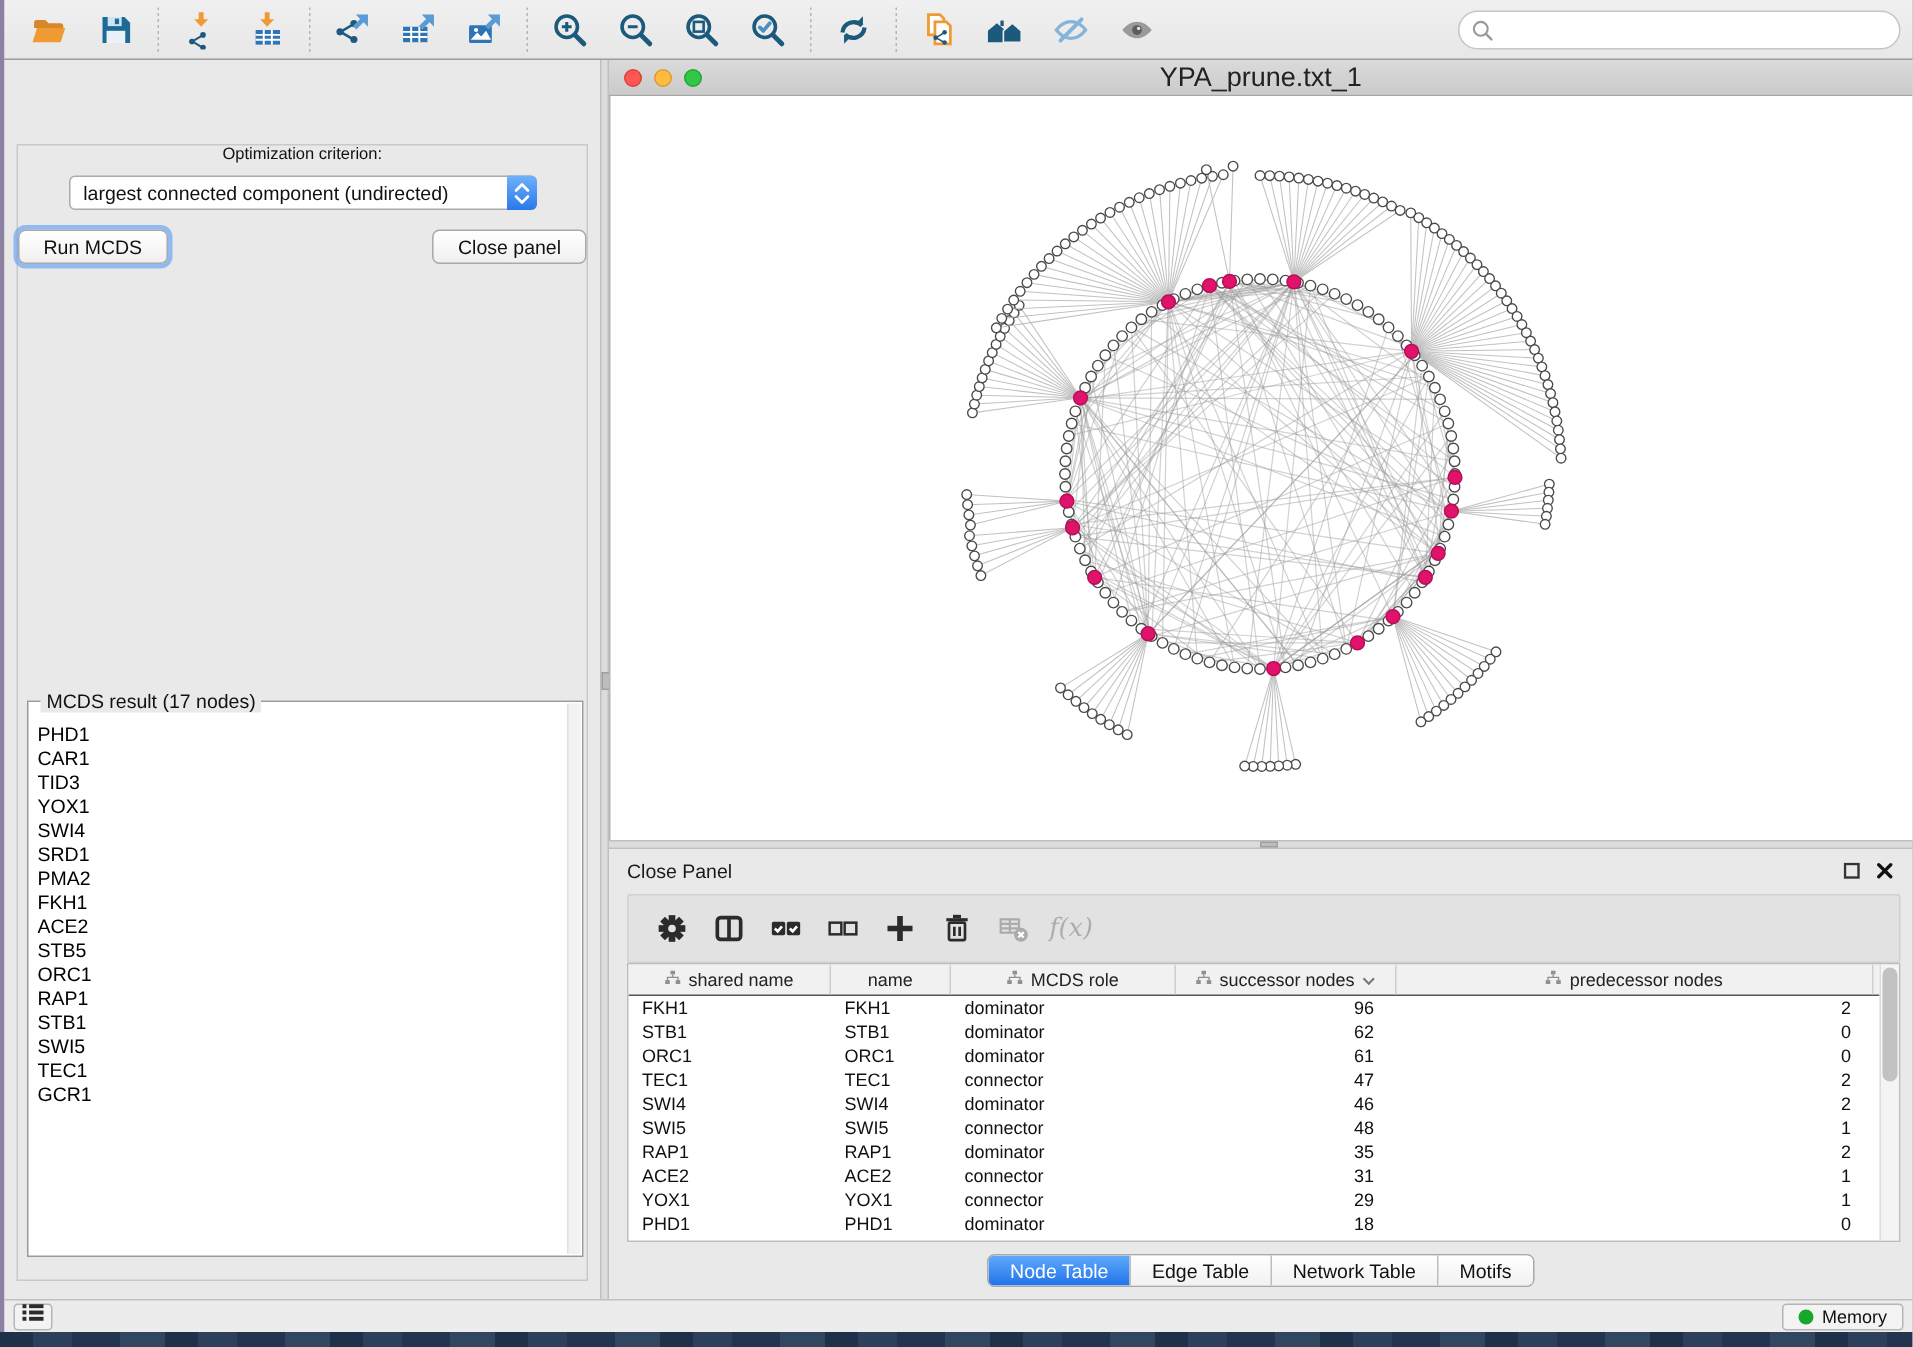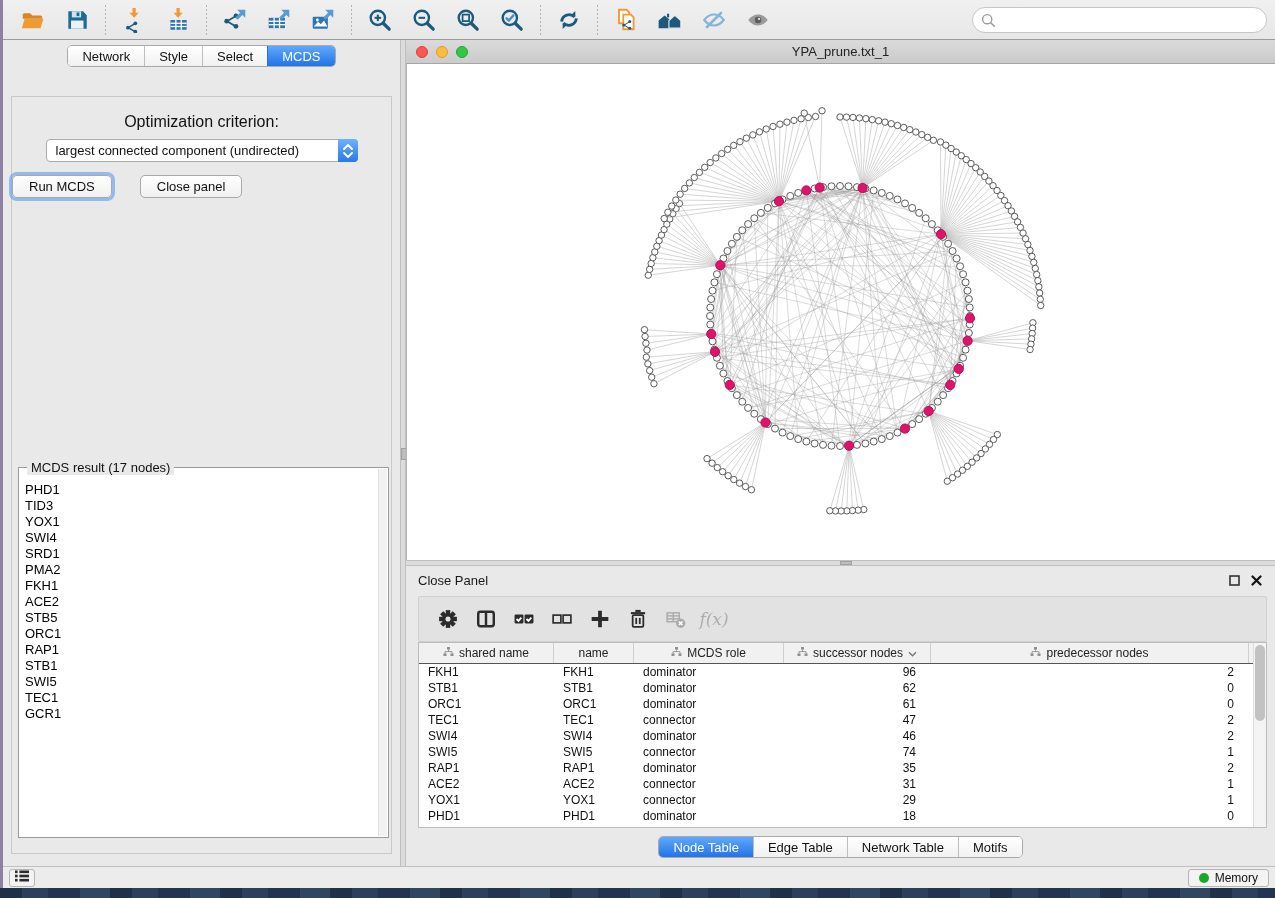--- a/index.html
+++ b/index.html
@@ -40,28 +40,28 @@
   .seg { display:flex; border:1px solid #a9a9a9; border-radius:5px; overflow:hidden;
     background:#fff; height:22px; }
   .seg-tab { padding:0 14px; font-size:13px; color:#111; display:flex; align-items:center;
     background:linear-gradient(#ffffff,#f1f1f1); border-left:1px solid #bdbdbd; cursor:pointer; white-space:nowrap; }
   .seg-tab:first-child { border-left:none; }
   .seg-tab.active { background:linear-gradient(#5fa9fc,#2273e8); color:#fff;
     border-left-color:#2a6fd4; }
 
   .cp-content { position:absolute; left:8px; right:8px; top:56px; bottom:12px;
     border:1px solid #c9c9c9; background:#e9e9e9; }
-  .opt-label { text-align:center; margin-top:16px; font-size:16px; color:#111; }
+  .opt-label { text-align:center; margin-top:0; font-size:11px; color:#111; }
   .combo { position:relative; margin:8px auto 0; width:312px; height:23px;
     background:#fff; border:1px solid #ababab; border-radius:4px;
     display:flex; align-items:center; padding:0 30px 0 9px; font-size:13px; color:#111; cursor:pointer; }
   .combo-stepper { position:absolute; right:-1px; top:-1px; width:20px; height:23px;
     background:linear-gradient(#6fb1fb,#2a78ea); border-radius:0 4px 4px 0;
     display:flex; flex-direction:column; align-items:center; justify-content:center; gap:2px; }
-  .btn-row { display:flex; justify-content:flex-start; gap:28px; margin-top:13px; }
+  .btn-row { display:flex; justify-content:space-between; gap:28px; margin-top:13px; }
   .push-btn { height:23px; padding:0 16px; font-size:13px; color:#111;
     background:linear-gradient(#ffffff,#f0f0f0); border:1px solid #a9a9a9;
     border-radius:5px; cursor:pointer; font-family:"Liberation Sans",sans-serif; }
   .push-btn.focused { box-shadow:0 0 0 3px rgba(100,160,245,.65); }
 
   .result-box { position:absolute; left:6px; width:371px; top:370px; height:371px;
     border:1px solid #9a9a9a; background:#fff; }
   .result-legend { position:absolute; top:-8px; left:8px; background:#e9e9e9;
     padding:0 4px; font-size:13px; color:#111; }
   .result-list { position:absolute; inset:8px 10px 2px 6px; overflow:hidden;
@@ -79,21 +79,21 @@
 
   
   .network-panel { position:absolute; left:403px; right:0; top:40px; height:520px; background:#fff; }
   .net-titlebar { height:24px; background:linear-gradient(#dadada,#cbcbcb);
     border-bottom:1px solid #a5a5a5; display:flex; align-items:center; padding:0 10px; position:relative; }
   .lights { display:flex; gap:8px; }
   .light { width:12px; height:12px; border-radius:50%; cursor:pointer; }
   .light.red { background:#fc5753; border:1px solid #df3e3a; }
   .light.yellow { background:#fdbc40; border:1px solid #de9b2d; }
   .light.green { background:#33c748; border:1px solid #1fa532; }
-  .net-title { position:absolute; left:0; right:0; text-align:center; font-size:13px; color:#222; }
+  .net-title { position:absolute; left:0; right:0; text-align:center; font-size:18px; color:#222; }
   .net-canvas { position:absolute; left:0; right:0; top:24px; bottom:0; background:#fff;
     border-left:1px solid #b5b5b5; }
 
   
   .table-panel { position:absolute; left:403px; right:0; top:566px; bottom:22px; background:#e9e9e9; }
   .tp-toolbar { position:absolute; left:12px; right:8px; top:30px; height:46px;
     background:#e2e2e2; border:1px solid #d0d0d0; border-radius:2px;
     display:flex; align-items:center; padding:0 10px; }
   .tp-btn { width:30px; height:30px; margin:0 4px; display:flex; align-items:center;
     justify-content:center; cursor:pointer;text-align:right; }
@@ -296,28 +296,20 @@
             <circle cx="6.2" cy="6.2" r="4.6" fill="none" stroke="#9a9a9a" stroke-width="1.4"></circle>
             <line x1="9.8" y1="9.8" x2="13.3" y2="13.3" stroke="#9a9a9a" stroke-width="1.6" stroke-linecap="round"></line>
           </svg>
       </span>
       <input class="search-input" placeholder="" style="">
     </div>
   </div>
 
   <div class="control-panel">
 
-    <div class="seg-tabs">
-      <div class="seg" id="cp-tabs">
-          <div class="seg-tab">Network</div>
-          <div class="seg-tab">Style</div>
-          <div class="seg-tab">Select</div>
-          <div class="seg-tab active">MCDS</div>
-        </div>
-    </div>
 
     <div class="cp-content">
       <div class="opt-label">Optimization criterion:</div>
       <div class="combo">
         <span>largest connected component (undirected)</span>
         <span class="combo-stepper">
           <svg width="10" height="6" viewBox="0 0 10 6">
               <path d="M1 5 5 1 9 5" fill="none" stroke="#fff" stroke-width="1.8" stroke-linecap="round" stroke-linejoin="round"></path>
             </svg>
           <svg width="10" height="6" viewBox="0 0 10 6">
@@ -327,20 +319,21 @@
       </div>
       <div class="btn-row">
         <button class="push-btn focused">Run MCDS</button>
         <button class="push-btn">Close panel</button>
       </div>
 
       <div class="result-box">
         <span class="result-legend">MCDS result (17 nodes)</span>
         <div class="result-list" id="result-list">
             <div>PHD1</div>
+            <div>CAR1</div>
             <div>TID3</div>
             <div>YOX1</div>
             <div>SWI4</div>
             <div>SRD1</div>
             <div>PMA2</div>
             <div>FKH1</div>
             <div>ACE2</div>
             <div>STB5</div>
             <div>ORC1</div>
             <div>RAP1</div>
@@ -1143,21 +1136,21 @@
             <div class="td" style="width: 135px;">SWI4</div>
             <div class="td" style="width: 80px;">SWI4</div>
             <div class="td" style="width: 150px;">dominator</div>
             <div class="td num" style="width: 147px;">46</div>
             <div class="td num" style="width: 318px;">2</div>
           </div>
           <div class="tr">
             <div class="td" style="width: 135px;">SWI5</div>
             <div class="td" style="width: 80px;">SWI5</div>
             <div class="td" style="width: 150px;">connector</div>
-            <div class="td num" style="width: 147px;">74</div>
+            <div class="td num" style="width: 147px;">48</div>
             <div class="td num" style="width: 318px;">1</div>
           </div>
           <div class="tr">
             <div class="td" style="width: 135px;">RAP1</div>
             <div class="td" style="width: 80px;">RAP1</div>
             <div class="td" style="width: 150px;">dominator</div>
             <div class="td num" style="width: 147px;">35</div>
             <div class="td num" style="width: 318px;">2</div>
           </div>
           <div class="tr">

